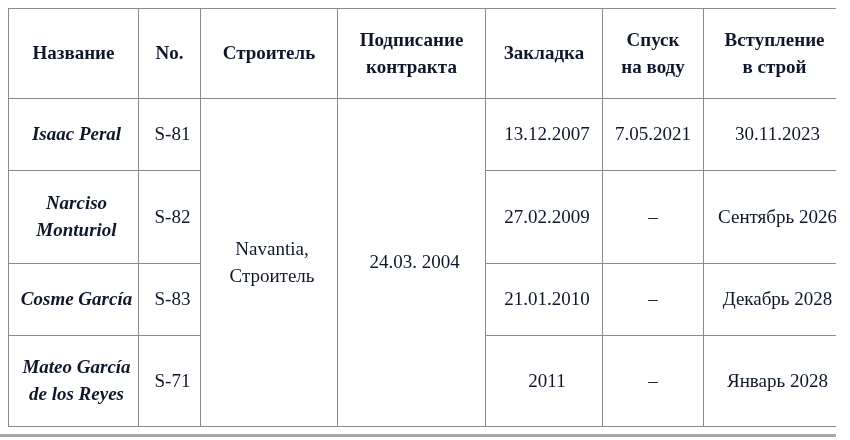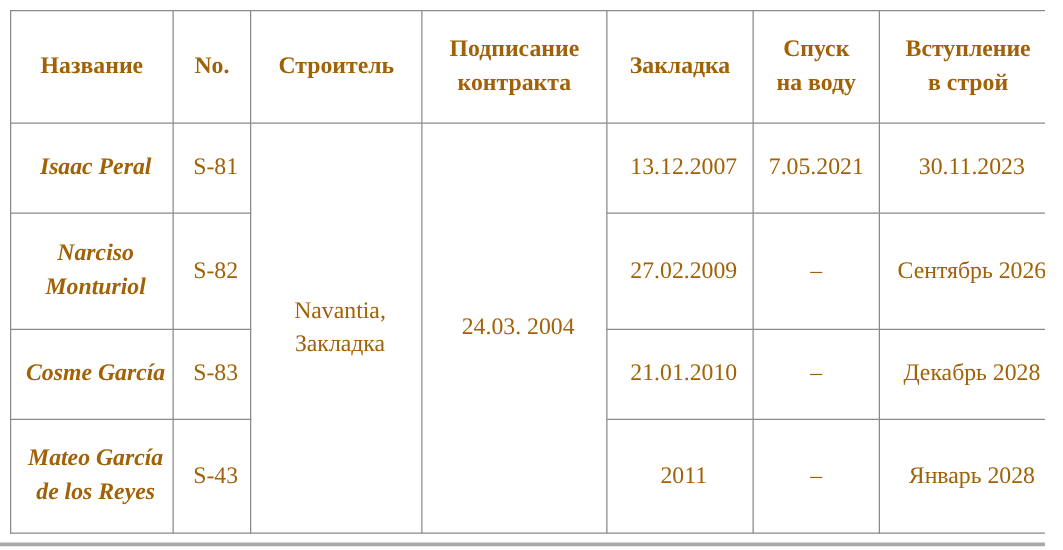--- a/index.html
+++ b/index.html
@@ -5,21 +5,21 @@
   * { margin: 0; padding: 0; box-sizing: border-box; }
   html, body { background: #ffffff; }
 
   .page {
     position: relative;
     width: 836px;
     height: 440px;
     background: #ffffff;
     overflow: hidden;
     font-family: "Liberation Serif", "DejaVu Serif", serif;
-    color: #a16207;
+    color: #0f172a;
   }
 
   table.ships-table {
     position: absolute;
     left: 8px;
     top: 8px;
     width: 837px;
     border-collapse: collapse;
     table-layout: fixed;
   }
@@ -100,21 +100,21 @@
         <th>Вступление
 в строй</th>
       </tr>
     </thead>
 
     <tbody>
       <tr class="body-row-1">
         <td class="cell-left cell-name">Isaac Peral</td>
         <td class="cell-left">S-81</td>
         <td class="cell-left" rowspan="4">Navantia,
-Закладка</td>
+Строитель</td>
         <td class="cell-left" rowspan="4">24.03. 2004</td>
         <td class="cell-left">13.12.2007</td>
         <td class="cell-center">7.05.2021</td>
         <td class="cell-left">30.11.2023</td>
       </tr>
 
       <tr class="body-row-2">
         <td class="cell-left cell-name">Narciso
 Monturiol</td>
         <td class="cell-left">S-82</td>
@@ -127,21 +127,21 @@
         <td class="cell-left cell-name">Cosme García</td>
         <td class="cell-left">S-83</td>
         <td class="cell-left">21.01.2010</td>
         <td class="cell-center">–</td>
         <td class="cell-left">Декабрь 2028</td>
       </tr>
 
       <tr class="body-row-4">
         <td class="cell-left cell-name">Mateo García
 de los Reyes</td>
-        <td class="cell-left">S-43</td>
+        <td class="cell-left">S-71</td>
         <td class="cell-left">2011</td>
         <td class="cell-center">–</td>
         <td class="cell-left">Январь 2028</td>
       </tr>
     </tbody>
   </table>
 
   <div class="bottom-rule"></div>
 
 </div>

